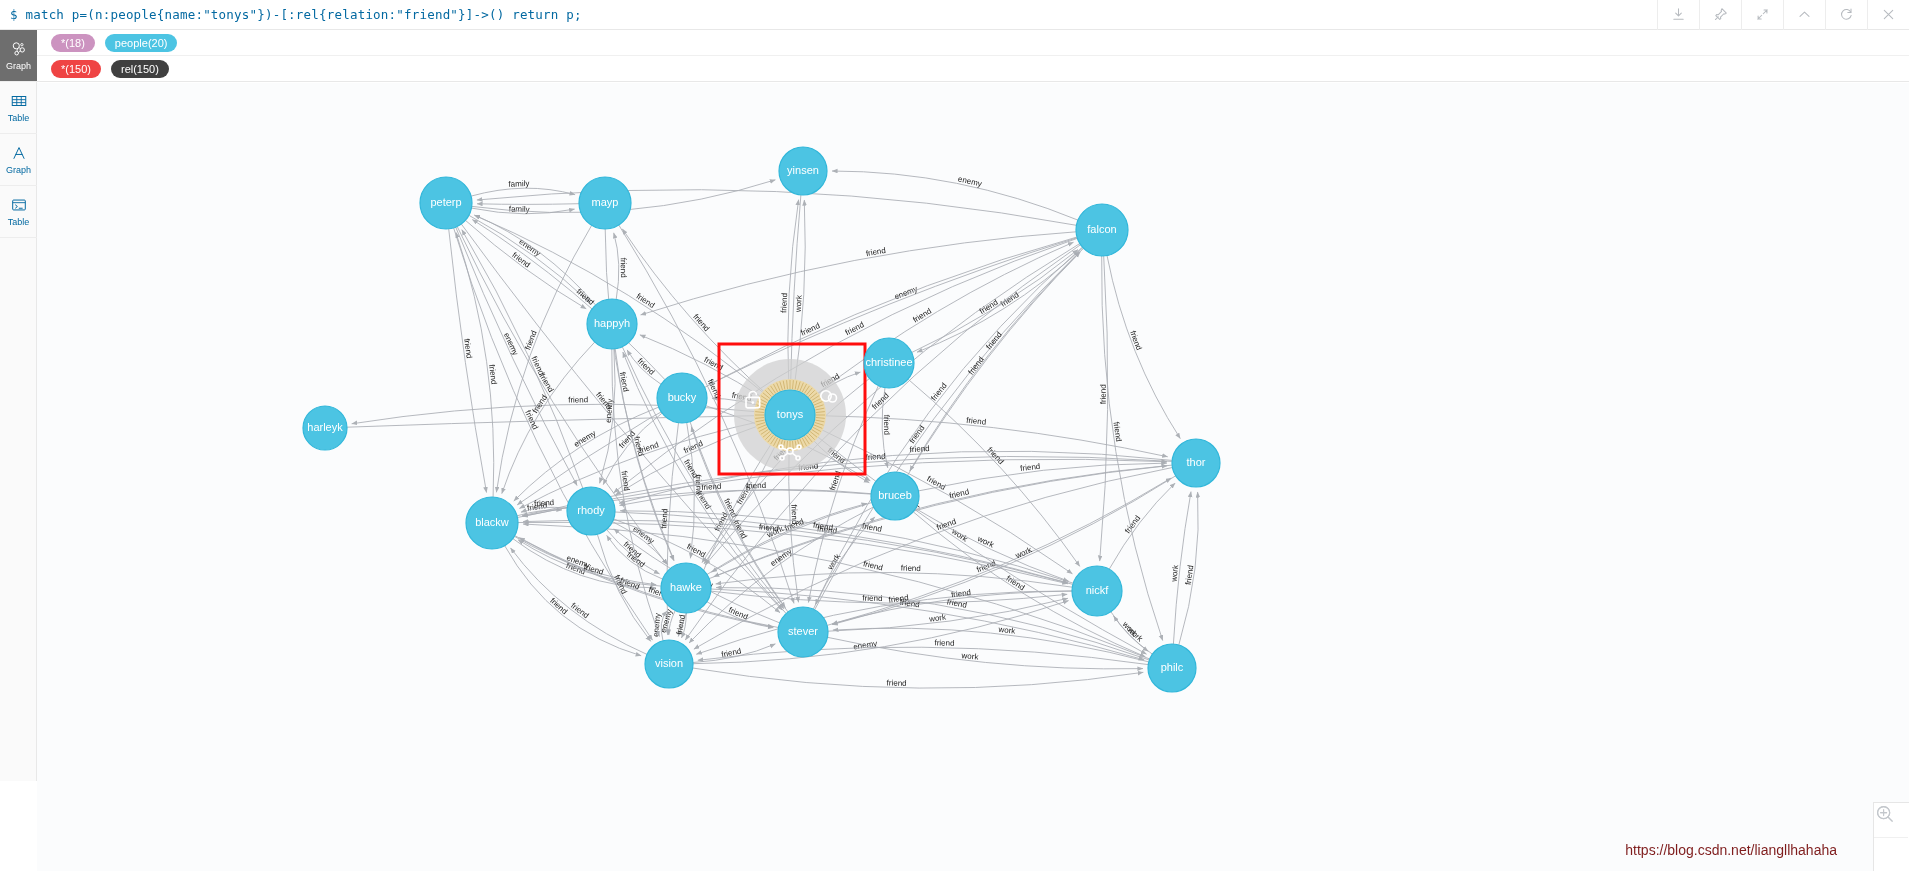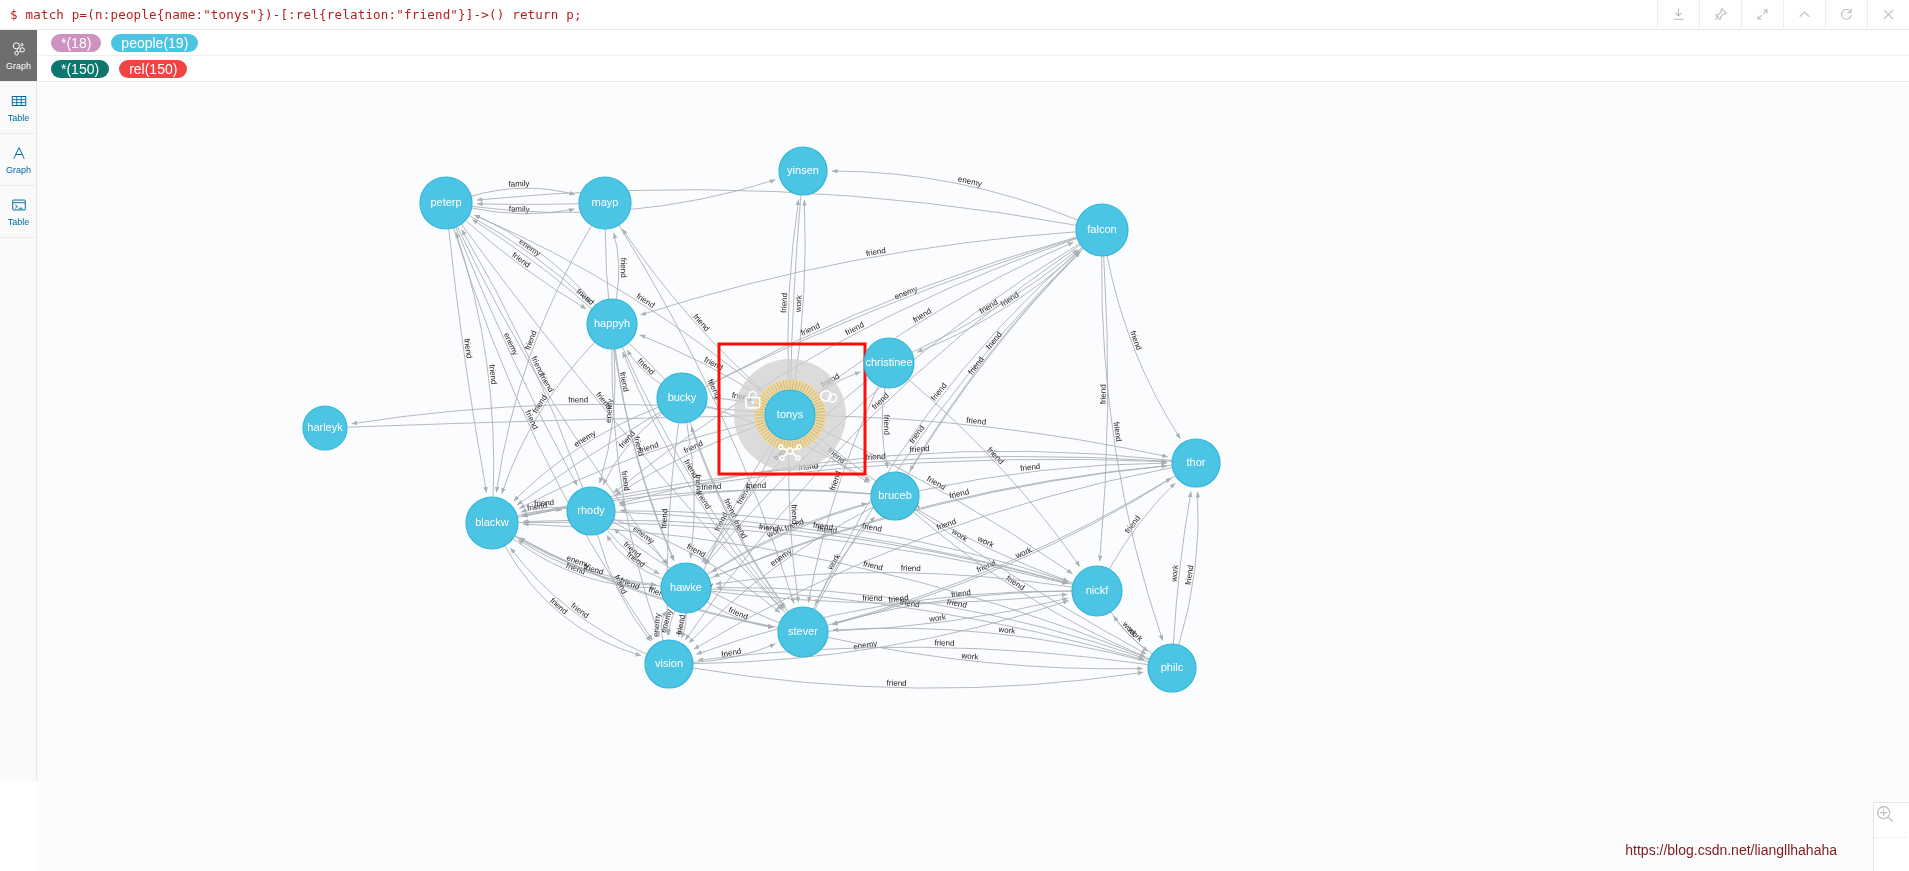--- a/index.html
+++ b/index.html
@@ -20,21 +20,21 @@
     width: 1909px; height: 30px;
     background: #ffffff;
     border-bottom: 1px solid #e8e8e8;
     display: flex; align-items: center;
   }
   .query-text {
     flex: 1 1 auto;
     padding-left: 10px;
     font-family: "DejaVu Sans Mono", "Liberation Mono", monospace;
     font-size: 12.5px;
-    color: #b91c1c;
+    color: #0369a1;
     white-space: nowrap;
     overflow: hidden;
     letter-spacing: 0.2px;
   }
   .toolbar { display: flex; align-items: stretch; height: 30px; flex: 0 0 auto; }
   .tb-btn {
     width: 42px; height: 30px;
     display: flex; align-items: center; justify-content: center;
     border-left: 1px solid #ededed;
     cursor: pointer;
@@ -68,21 +68,21 @@
   }
   .chip-row {
     height: 26px; display: flex; align-items: center;
     padding-left: 14px; gap: 10px;
     border-bottom: 1px solid #f0f0f0;
   }
   .chip {
     display: inline-flex; align-items: center;
     height: 18px; padding: 0 10px;
     border-radius: 9px;
-    font-size: 14px; color: #ffffff;
+    font-size: 11px; color: #ffffff;
     white-space: nowrap; cursor: pointer;
     line-height: 18px;
   }
 
   
   .canvas {
     position: absolute;
     top: 83px; left: 37px;
     width: 1872px; height: 788px;
     background: #fbfcfd;
@@ -207,25 +207,25 @@
             <path d="M6.2 10l2 1.7-2 1.7M10.2 13.6h3.4" fill="none" stroke="currentColor" stroke-width="1.1" stroke-linecap="round" stroke-linejoin="round"></path>
           </svg>
       </span>
       <span class="rail-label">Table</span>
     </div>
   </div>
 
   <div class="chips">
     <div class="chip-row">
       <span class="chip" style="background:#cc93c0">*(18)</span>
-      <span class="chip" style="background:#4cc4e3">people(19)</span>
+      <span class="chip" style="background:#4cc4e3">people(20)</span>
     </div>
     <div class="chip-row" style="border-bottom:1px solid #e8e8e8">
-      <span class="chip" style="background:#0f766e">*(150)</span>
-      <span class="chip" style="background:#ef4444">rel(150)</span>
+      <span class="chip" style="background:#ef4444">*(150)</span>
+      <span class="chip" style="background:#404040">rel(150)</span>
     </div>
   </div>
 
   <div class="canvas">
     <svg id="graph-svg" width="1872" height="788">
       <defs>
         <marker id="arrow" markerWidth="7" markerHeight="7" refX="6.2" refY="2.6" orient="auto">
           <path d="M0,0 L6.4,2.6 L0,5.2 z" fill="#a9adb3"></path>
         </marker>
       </defs>

